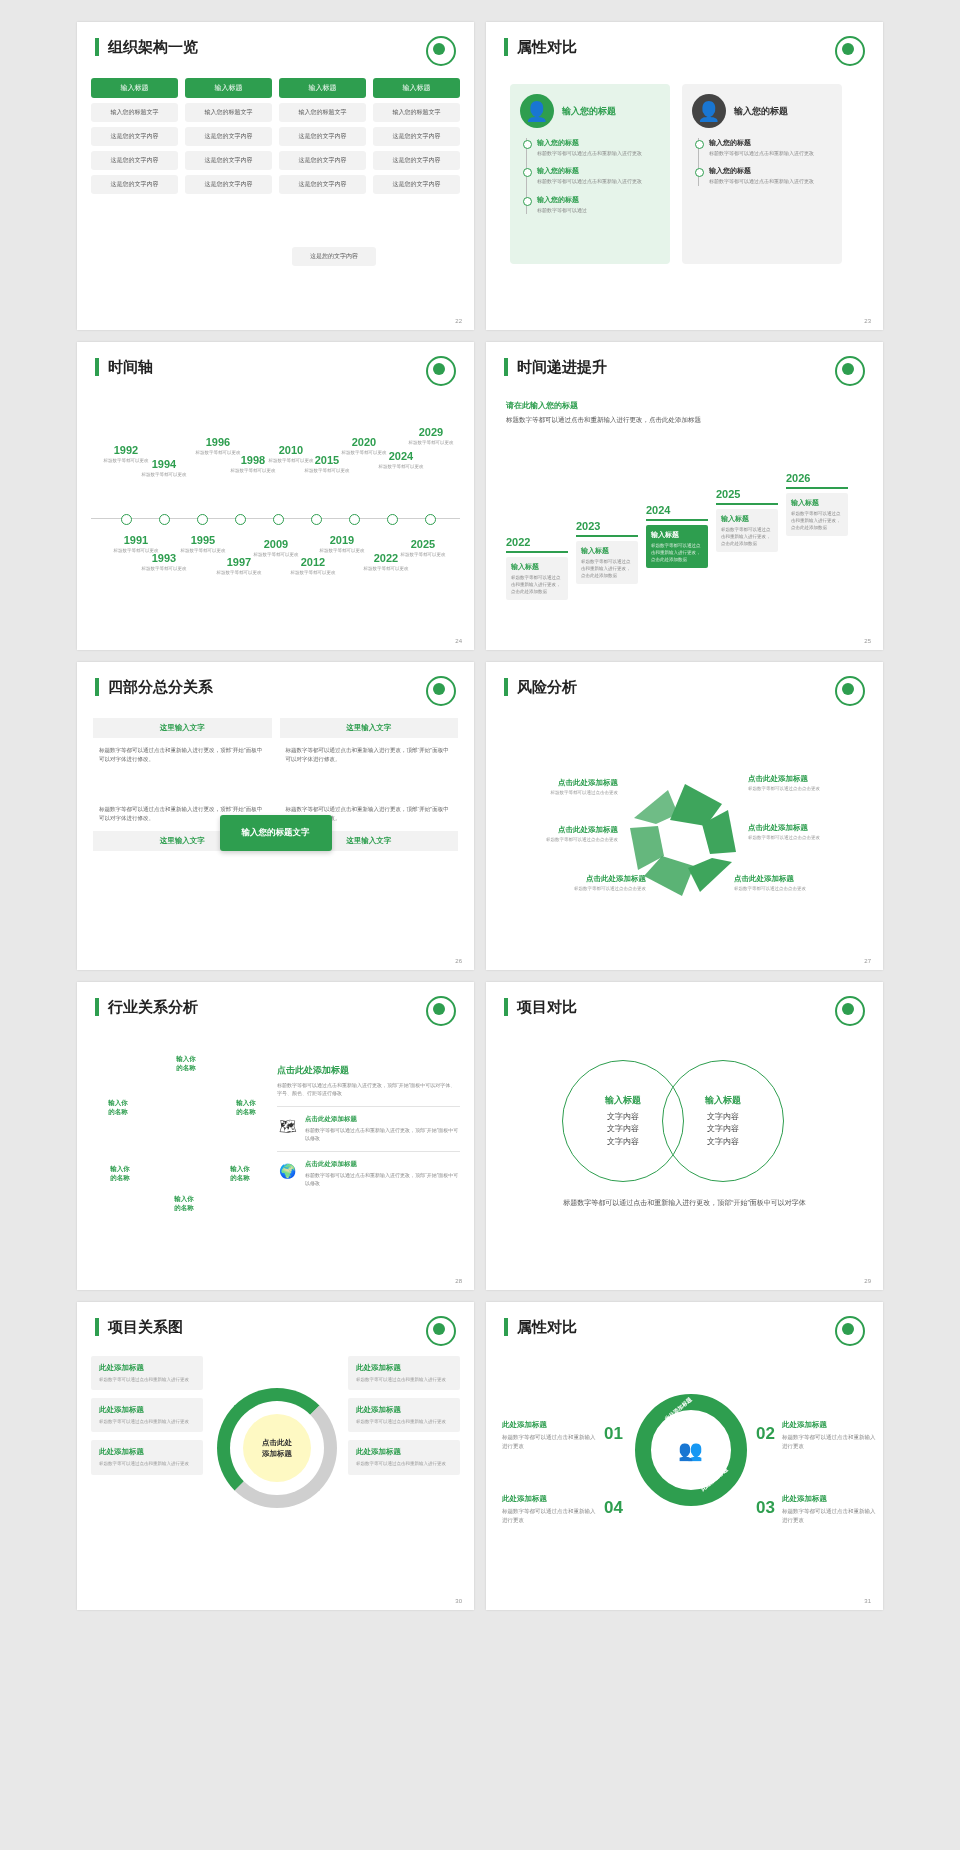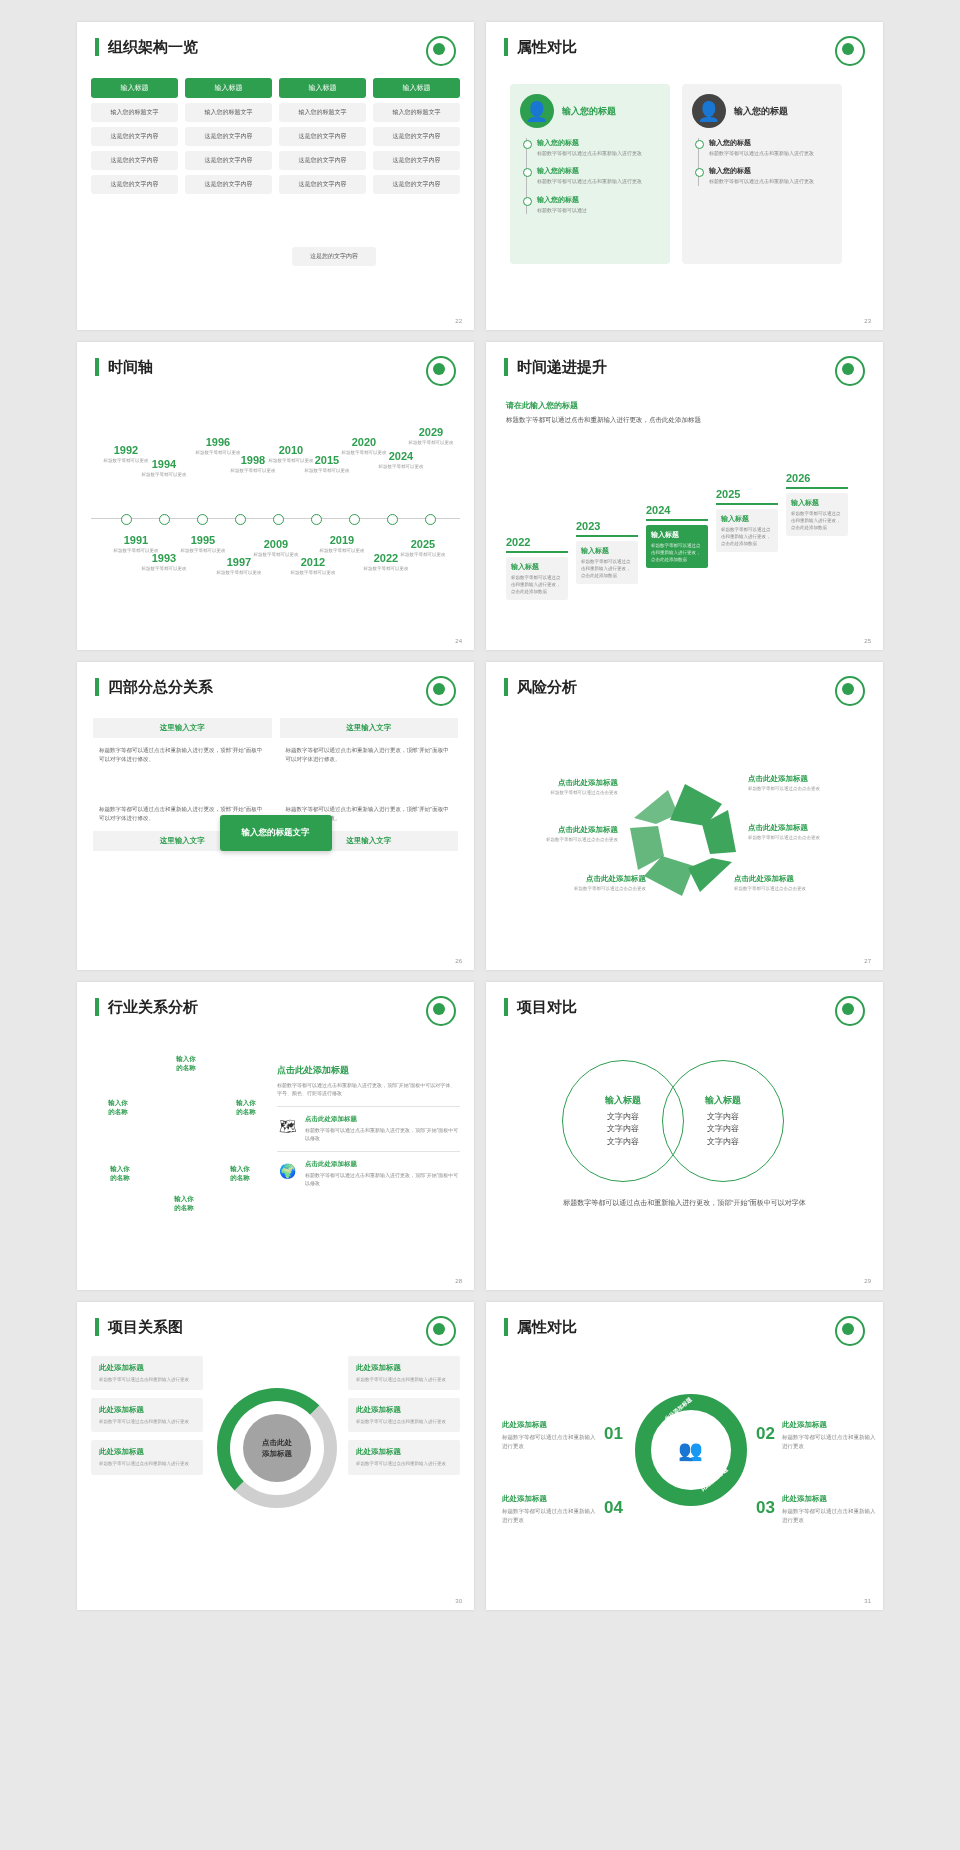--- a/index.html
+++ b/index.html
@@ -99,21 +99,21 @@
   .venn .d{font-size:8px;color:#444;line-height:1.55;text-align:center;}
   .venn-note{position:absolute;left:20px;right:20px;top:215px;font-size:7px;color:#555;line-height:1.8;text-align:center;}
 
   
   .pr-col{position:absolute;top:54px;width:112px;}
   .pr-box{background:#f2f2f2;padding:7px 8px;margin-bottom:8px;border-radius:2px;}
   .pr-box .h{font-size:7.5px;font-weight:bold;color:#2e9e4f;margin-bottom:3px;}
   .pr-box .d{font-size:4.5px;color:#999;line-height:1.6;}
   .pr-center{position:absolute;left:140px;top:86px;width:120px;height:120px;}
   .pr-center .ring{position:absolute;inset:0;border-radius:50%;border:13px solid #2e9e4f;border-right-color:#cfcfcf;border-bottom-color:#cfcfcf;}
-  .pr-center .ctxt{position:absolute;inset:26px;border-radius:50%;background:#a3a3a3;display:flex;align-items:center;
+  .pr-center .ctxt{position:absolute;inset:26px;border-radius:50%;background:#fef9c3;display:flex;align-items:center;
                    justify-content:center;text-align:center;font-size:7.5px;font-weight:bold;color:#333;line-height:1.5;}
 
   
   .cy-ring{position:absolute;left:149px;top:92px;width:112px;height:112px;border-radius:50%;
            border:16px solid #2e9e4f;box-sizing:border-box;}
   .cy-ring .inner{position:absolute;left:-2px;top:-2px;right:-2px;bottom:-2px;border-radius:50%;
                   display:flex;align-items:center;justify-content:center;font-size:20px;color:#bbb;}
   .cy-seg{position:absolute;font-size:5.5px;color:#fff;font-weight:bold;}
   .cy-num{position:absolute;font-size:17px;font-weight:bold;color:#2e9e4f;}
   .cy-txt{position:absolute;width:96px;}

